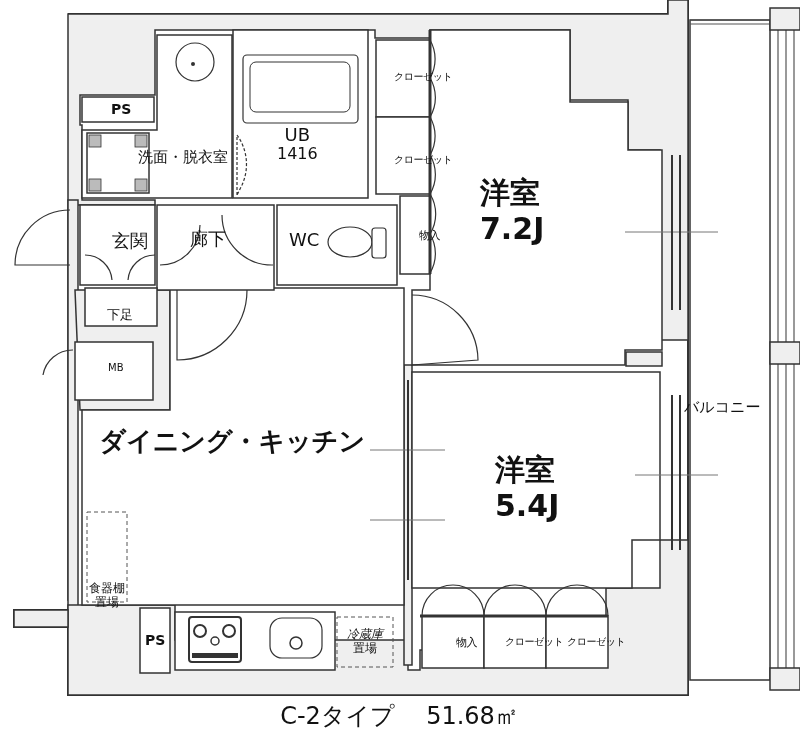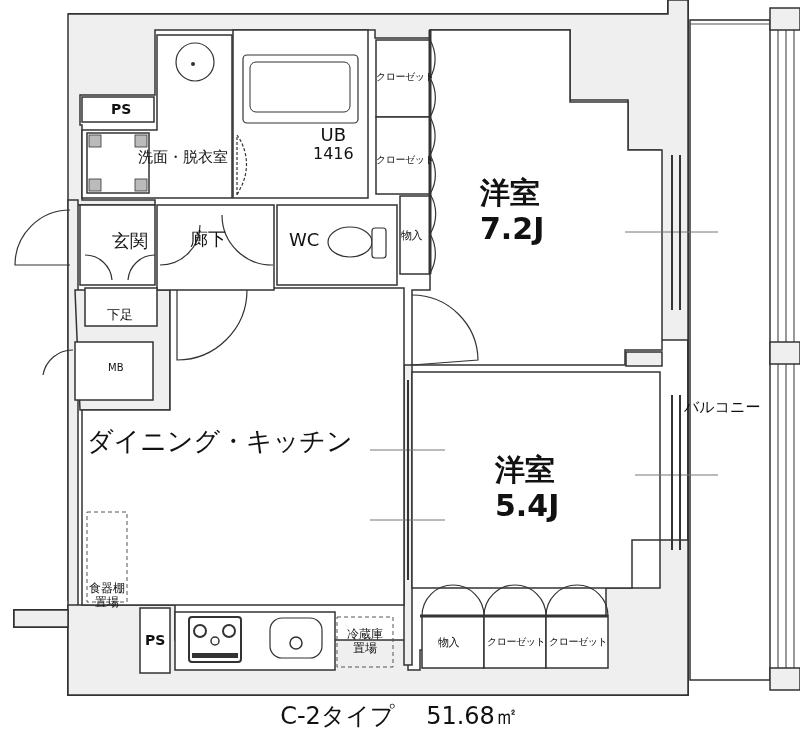--- a/index.html
+++ b/index.html
@@ -2,21 +2,21 @@
 <html><head>
 <meta charset="utf-8">
 <style>
   html, body { margin: 0; padding: 0; background: #ffffff; }
   body { width: 800px; height: 742px; position: relative; overflow: hidden; font-family: "DejaVu Sans", sans-serif; }
   #plan { position: absolute; left: 0; top: 0; width: 800px; height: 742px; }
   .lbl { position: absolute; color: #111; white-space: nowrap; line-height: 1; font-family: "DejaVu Sans", sans-serif; }
   .room-big { font-size: 30px; font-weight: bold; text-align: left; }
   .room-big .sub { display: block; margin-top: 6px; }
   .small { font-size: 15px; }
-  .tiny { font-size: 10px; letter-spacing: -0.5px; }
+  .tiny { font-size: 10px; letter-spacing: -0.5px; padding-left: 18px; }
   .mid { font-size: 18px; }
   .caption { position: absolute; left: 0; width: 799px; top: 700px; text-align: center; font-size: 24px; color: #111; font-family: "DejaVu Sans", sans-serif; }
   .caption span { margin: 0 12px; }
 </style>
 </head>
 <body>
 
 <svg id="plan" viewBox="0 0 800 742" xmlns="http://www.w3.org/2000/svg">
   <g fill="none" stroke="#333" stroke-width="2">
 
@@ -168,42 +168,42 @@
 </svg>
 
 <div class="lbl room-big" style="left:480px; top:178px;">
   <span>洋室</span>
   <span class="sub">7.2J</span>
 </div>
 <div class="lbl room-big" style="left:495px; top:455px;">
   <span>洋室</span>
   <span class="sub">5.4J</span>
 </div>
-<div class="lbl" style="left:87px; top:428px; width:270px; text-align:left; font-weight:normal;">
+<div class="lbl" style="left:95px; top:428px; width:270px; text-align:right; font-weight:bold;">
   <span style="font-size:26px; display:block;">ダイニング・キッチン</span>
 </div>
 
 <div class="lbl small" style="left:138px; top:150px;">洗面・脱衣室</div>
-<div class="lbl mid" style="left:277px; top:126px; text-align:center;margin-left:36px;">
+<div class="lbl mid" style="left:277px; top:126px; text-align:center;">
   <span style="display:block;">UB</span>
   <span style="display:block; margin-top:2px; font-size:16px;">1416</span>
 </div>
 <div class="lbl mid" style="left:289px; top:231px;">WC</div>
 <div class="lbl mid" style="left:112px; top:232px;">玄関</div>
 <div class="lbl mid" style="left:190px; top:230px;">廊下</div>
 <div class="lbl small" style="left:107px; top:308px; font-size:13px;">下足</div>
 <div class="lbl small" style="left:108px; top:363px; font-size:10px;">MB</div>
 <div class="lbl small" style="left:111px; top:102px; font-size:14px; font-weight:bold;">PS</div>
 <div class="lbl small" style="left:145px; top:633px; font-size:14px; font-weight:bold;">PS</div>
 <div class="lbl" style="left:86px; top:538px; font-size:12px; text-align:center; width:42px;">
   <span style="display:block;margin-top:44px;">食器棚</span>
   <span style="display:block; margin-top:2px;">置場</span>
 </div>
 <div class="lbl" style="left:337px; top:628px; font-size:12px; text-align:center; width:56px;">
-  <span style="display:block;">冷蔵庫</span>
+  <span style="display:block;font-style:italic;">冷蔵庫</span>
   <span style="display:block; margin-top:2px;">置場</span>
 </div>
 <div class="lbl small" style="left:684px; top:400px;">バルコニー</div>
 
 <div class="lbl tiny" style="left:376px; top:72px;">クローゼット</div>
 <div class="lbl tiny" style="left:376px; top:155px;">クローゼット</div>
 <div class="lbl tiny" style="left:401px; top:230px; font-size:11px;">物入</div>
 
 <div class="lbl tiny" style="left:438px; top:637px; font-size:11px;">物入</div>
 <div class="lbl tiny" style="left:487px; top:637px;">クローゼット</div>

